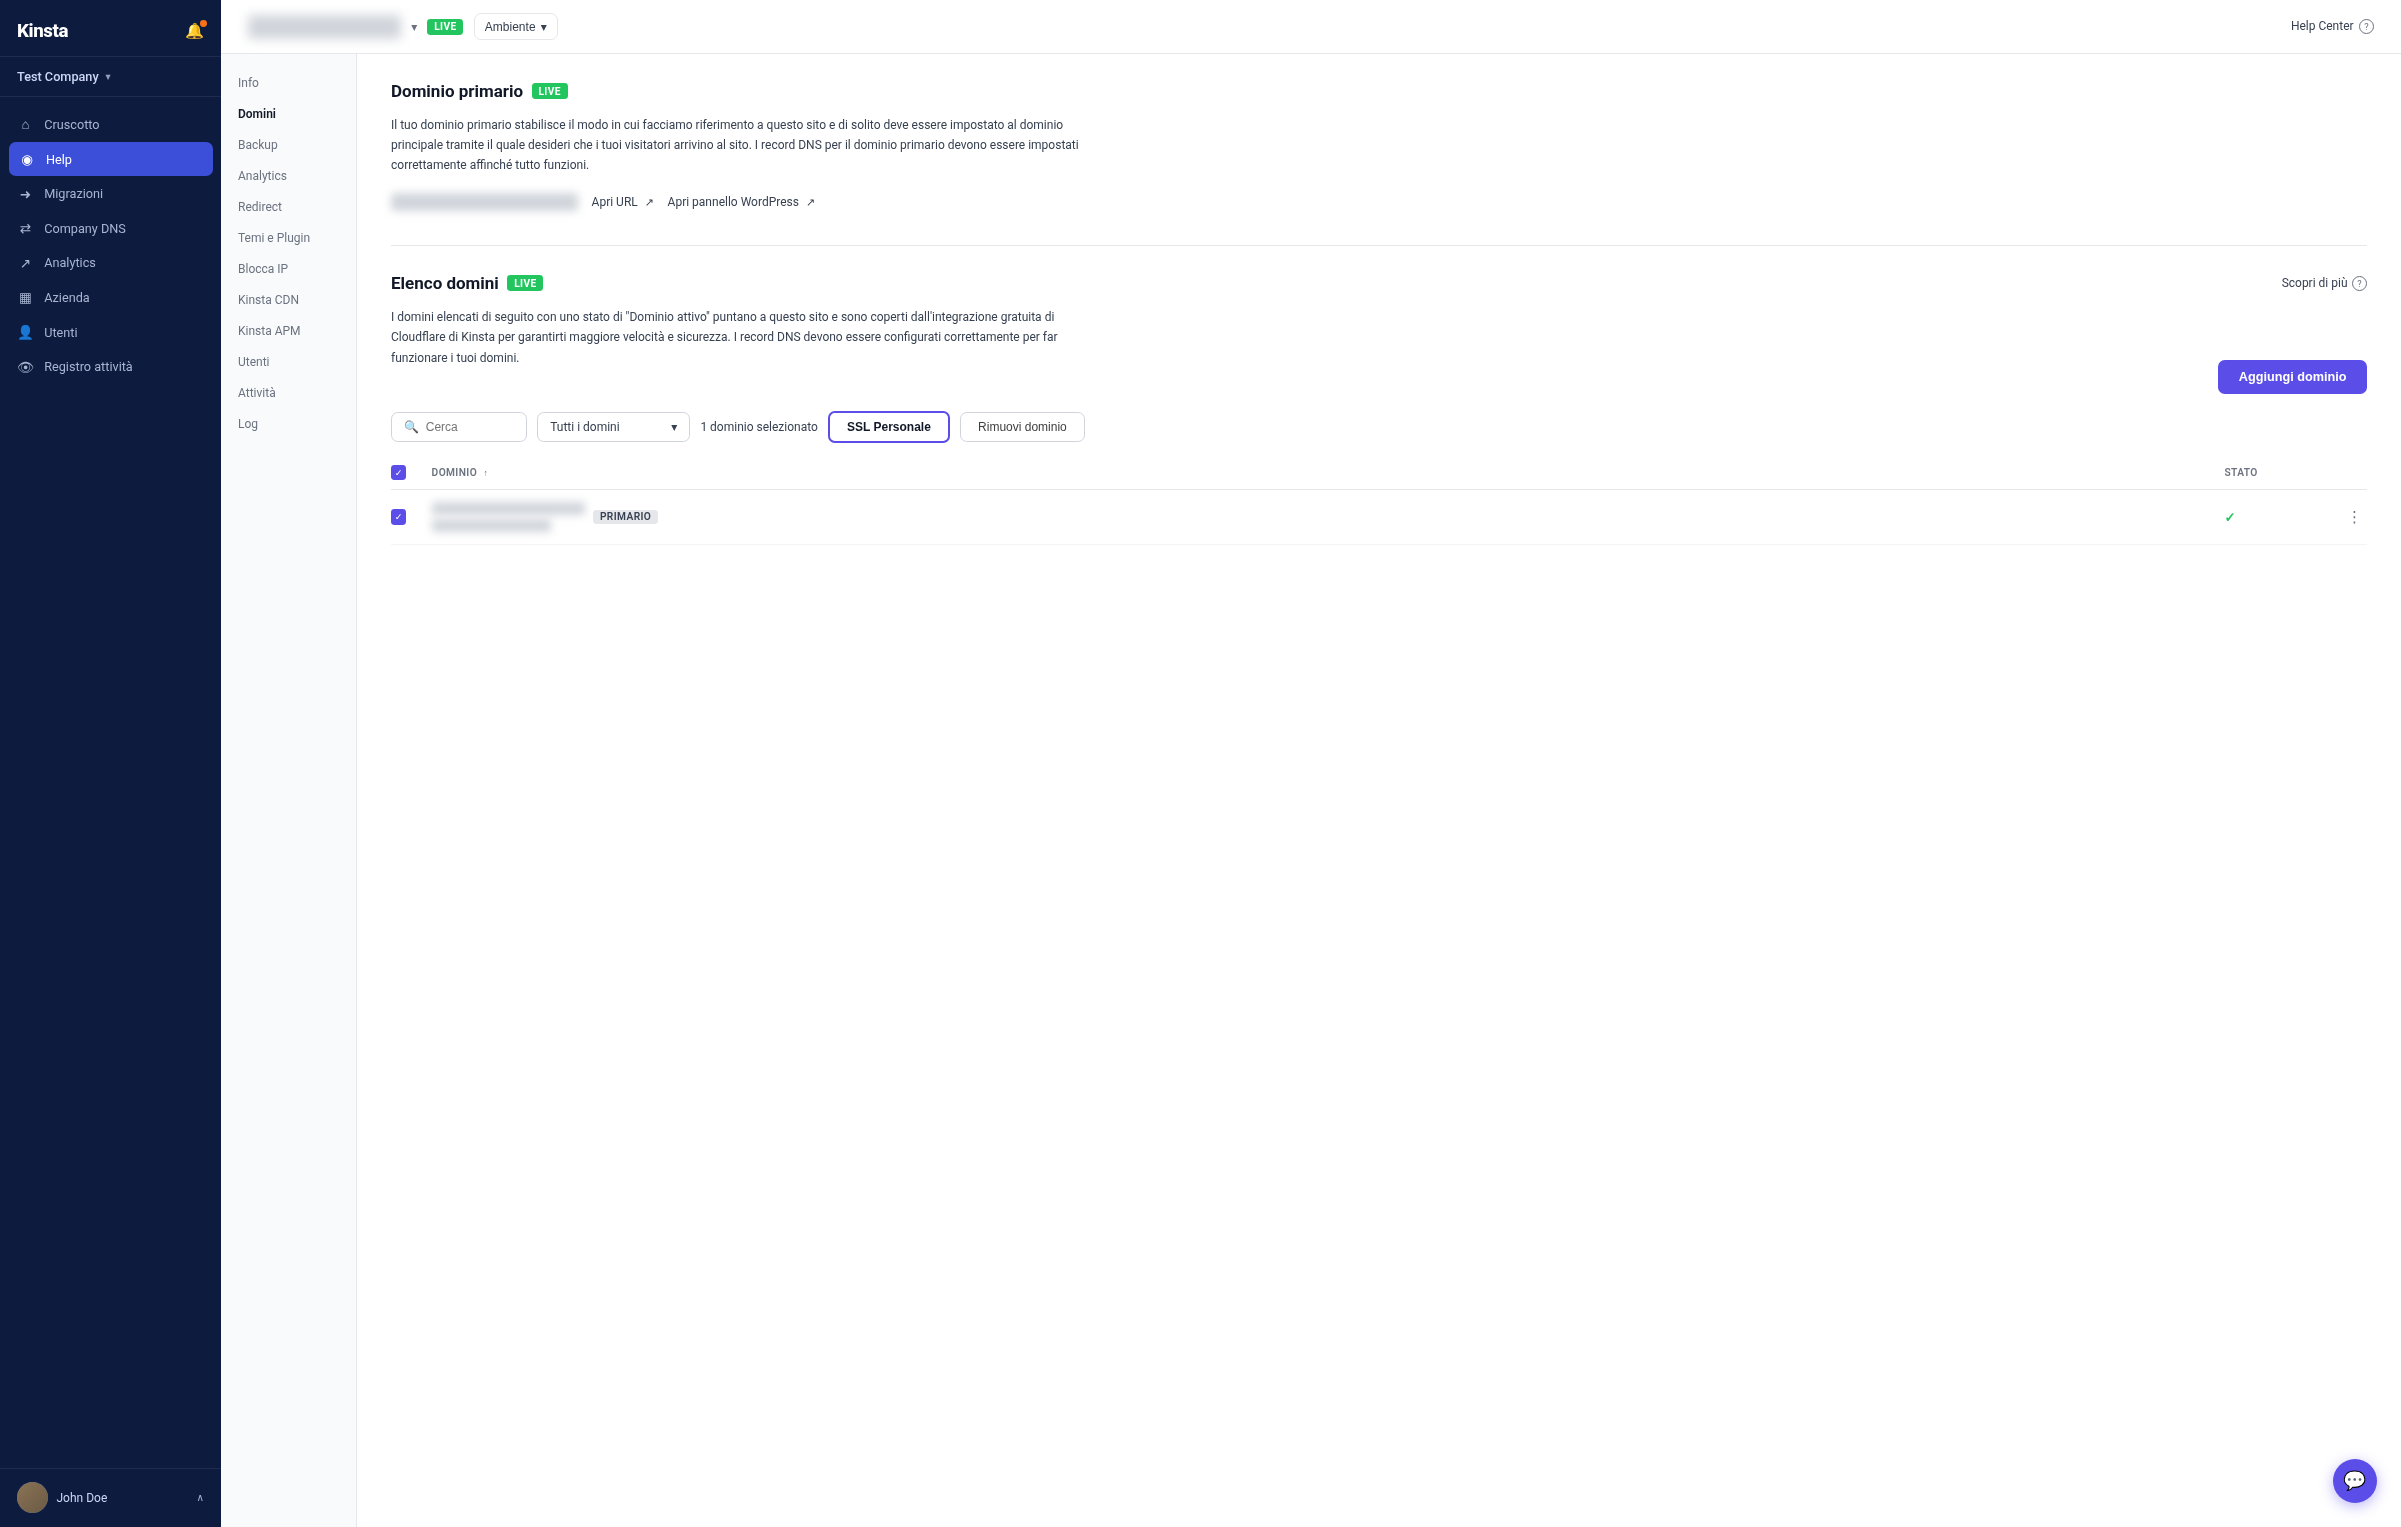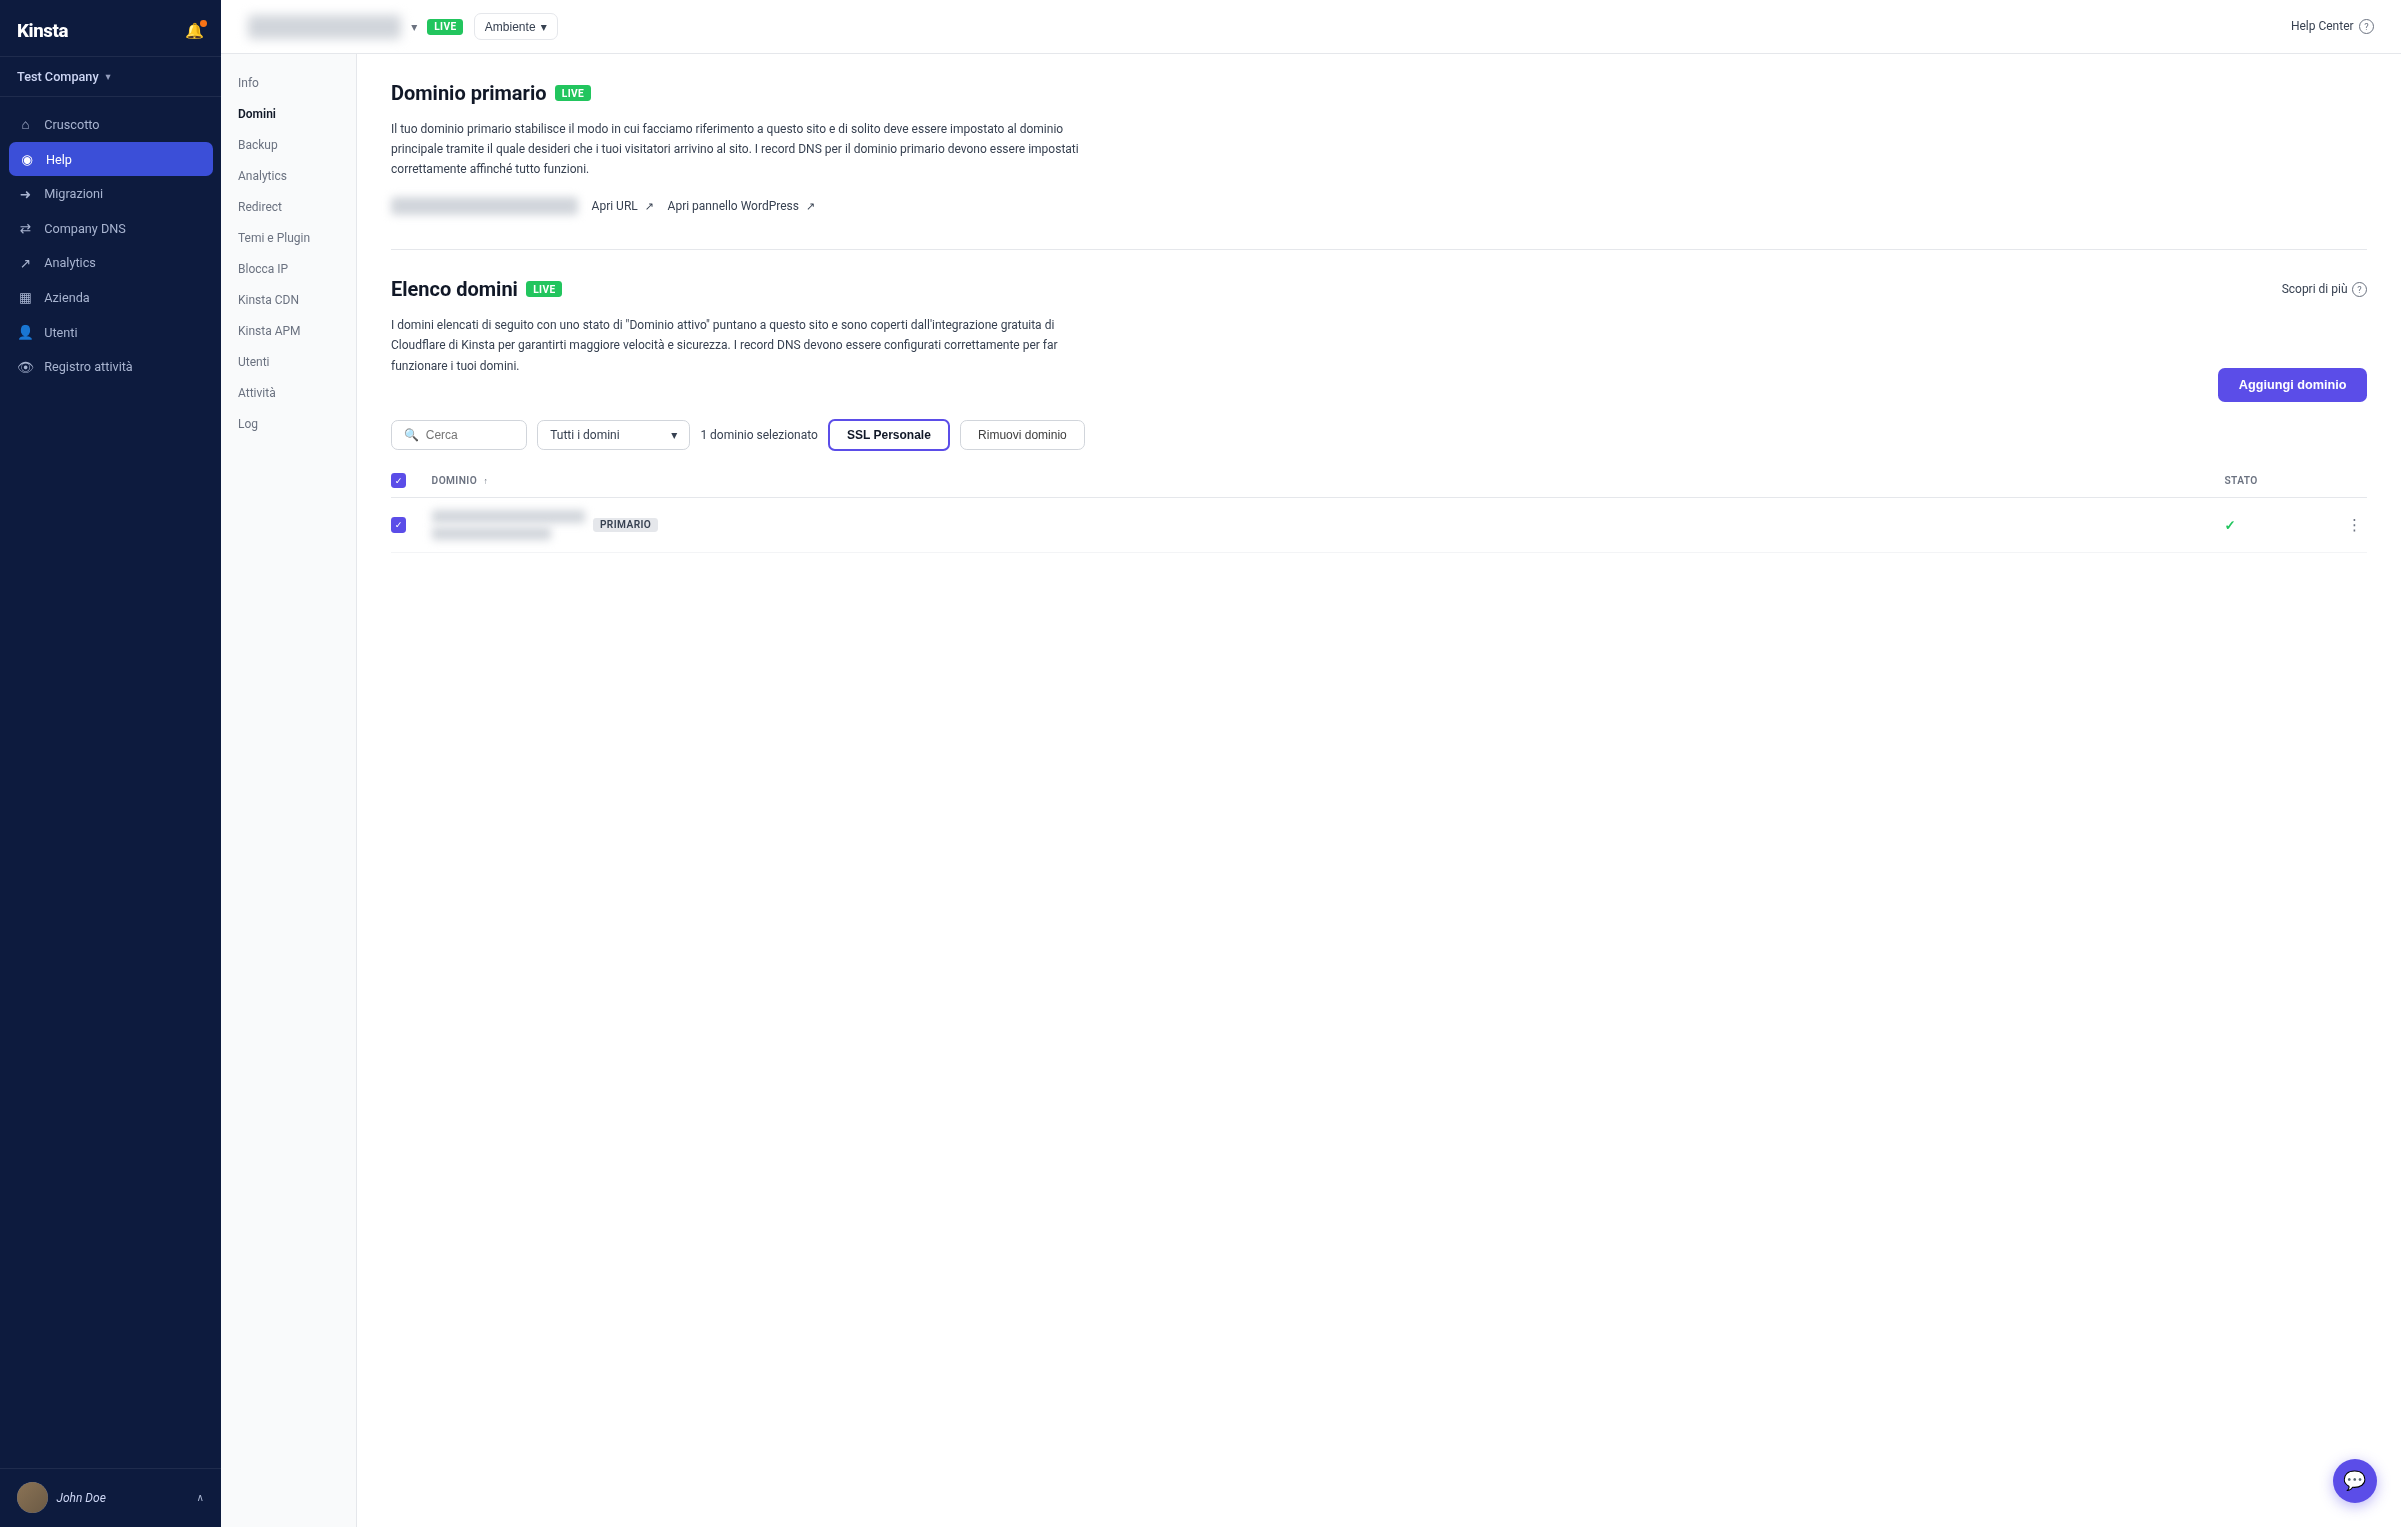--- a/index.html
+++ b/index.html
@@ -95,21 +95,21 @@
       font-size: 12px;
       color: #fff;
       overflow: hidden;
     }
     .avatar-img {
       width: 100%;
       height: 100%;
       background: linear-gradient(135deg, #8b7355, #6b5a45);
       border-radius: 50%;
     }
-    .footer-name { color: #cdd6f4; font-size: 12px; flex: 1; font-style: italic; }
+    .footer-name { color: #cdd6f4; font-size: 12px; flex: 1; }
     .footer-chevron { color: #a8b4d0; font-size: 10.2px; }
 
     
     .main {
       flex: 1;
       display: flex;
       flex-direction: column;
       overflow: hidden;
     }
 
@@ -208,21 +208,21 @@
 
     
     .section { margin-bottom: 34px; }
     .section-header {
       display: flex;
       align-items: center;
       gap: 8.5px;
       margin-bottom: 13.6px;
     }
     .section-title {
-      font-size: 20px;
+      font-size: 17px;
       font-weight: 700;
       color: #111827;
     }
     .section-description {
       font-size: 12px;
       color: #374151;
       line-height: 1.7;
       max-width: 696px;
       margin-bottom: 17px;
     }

